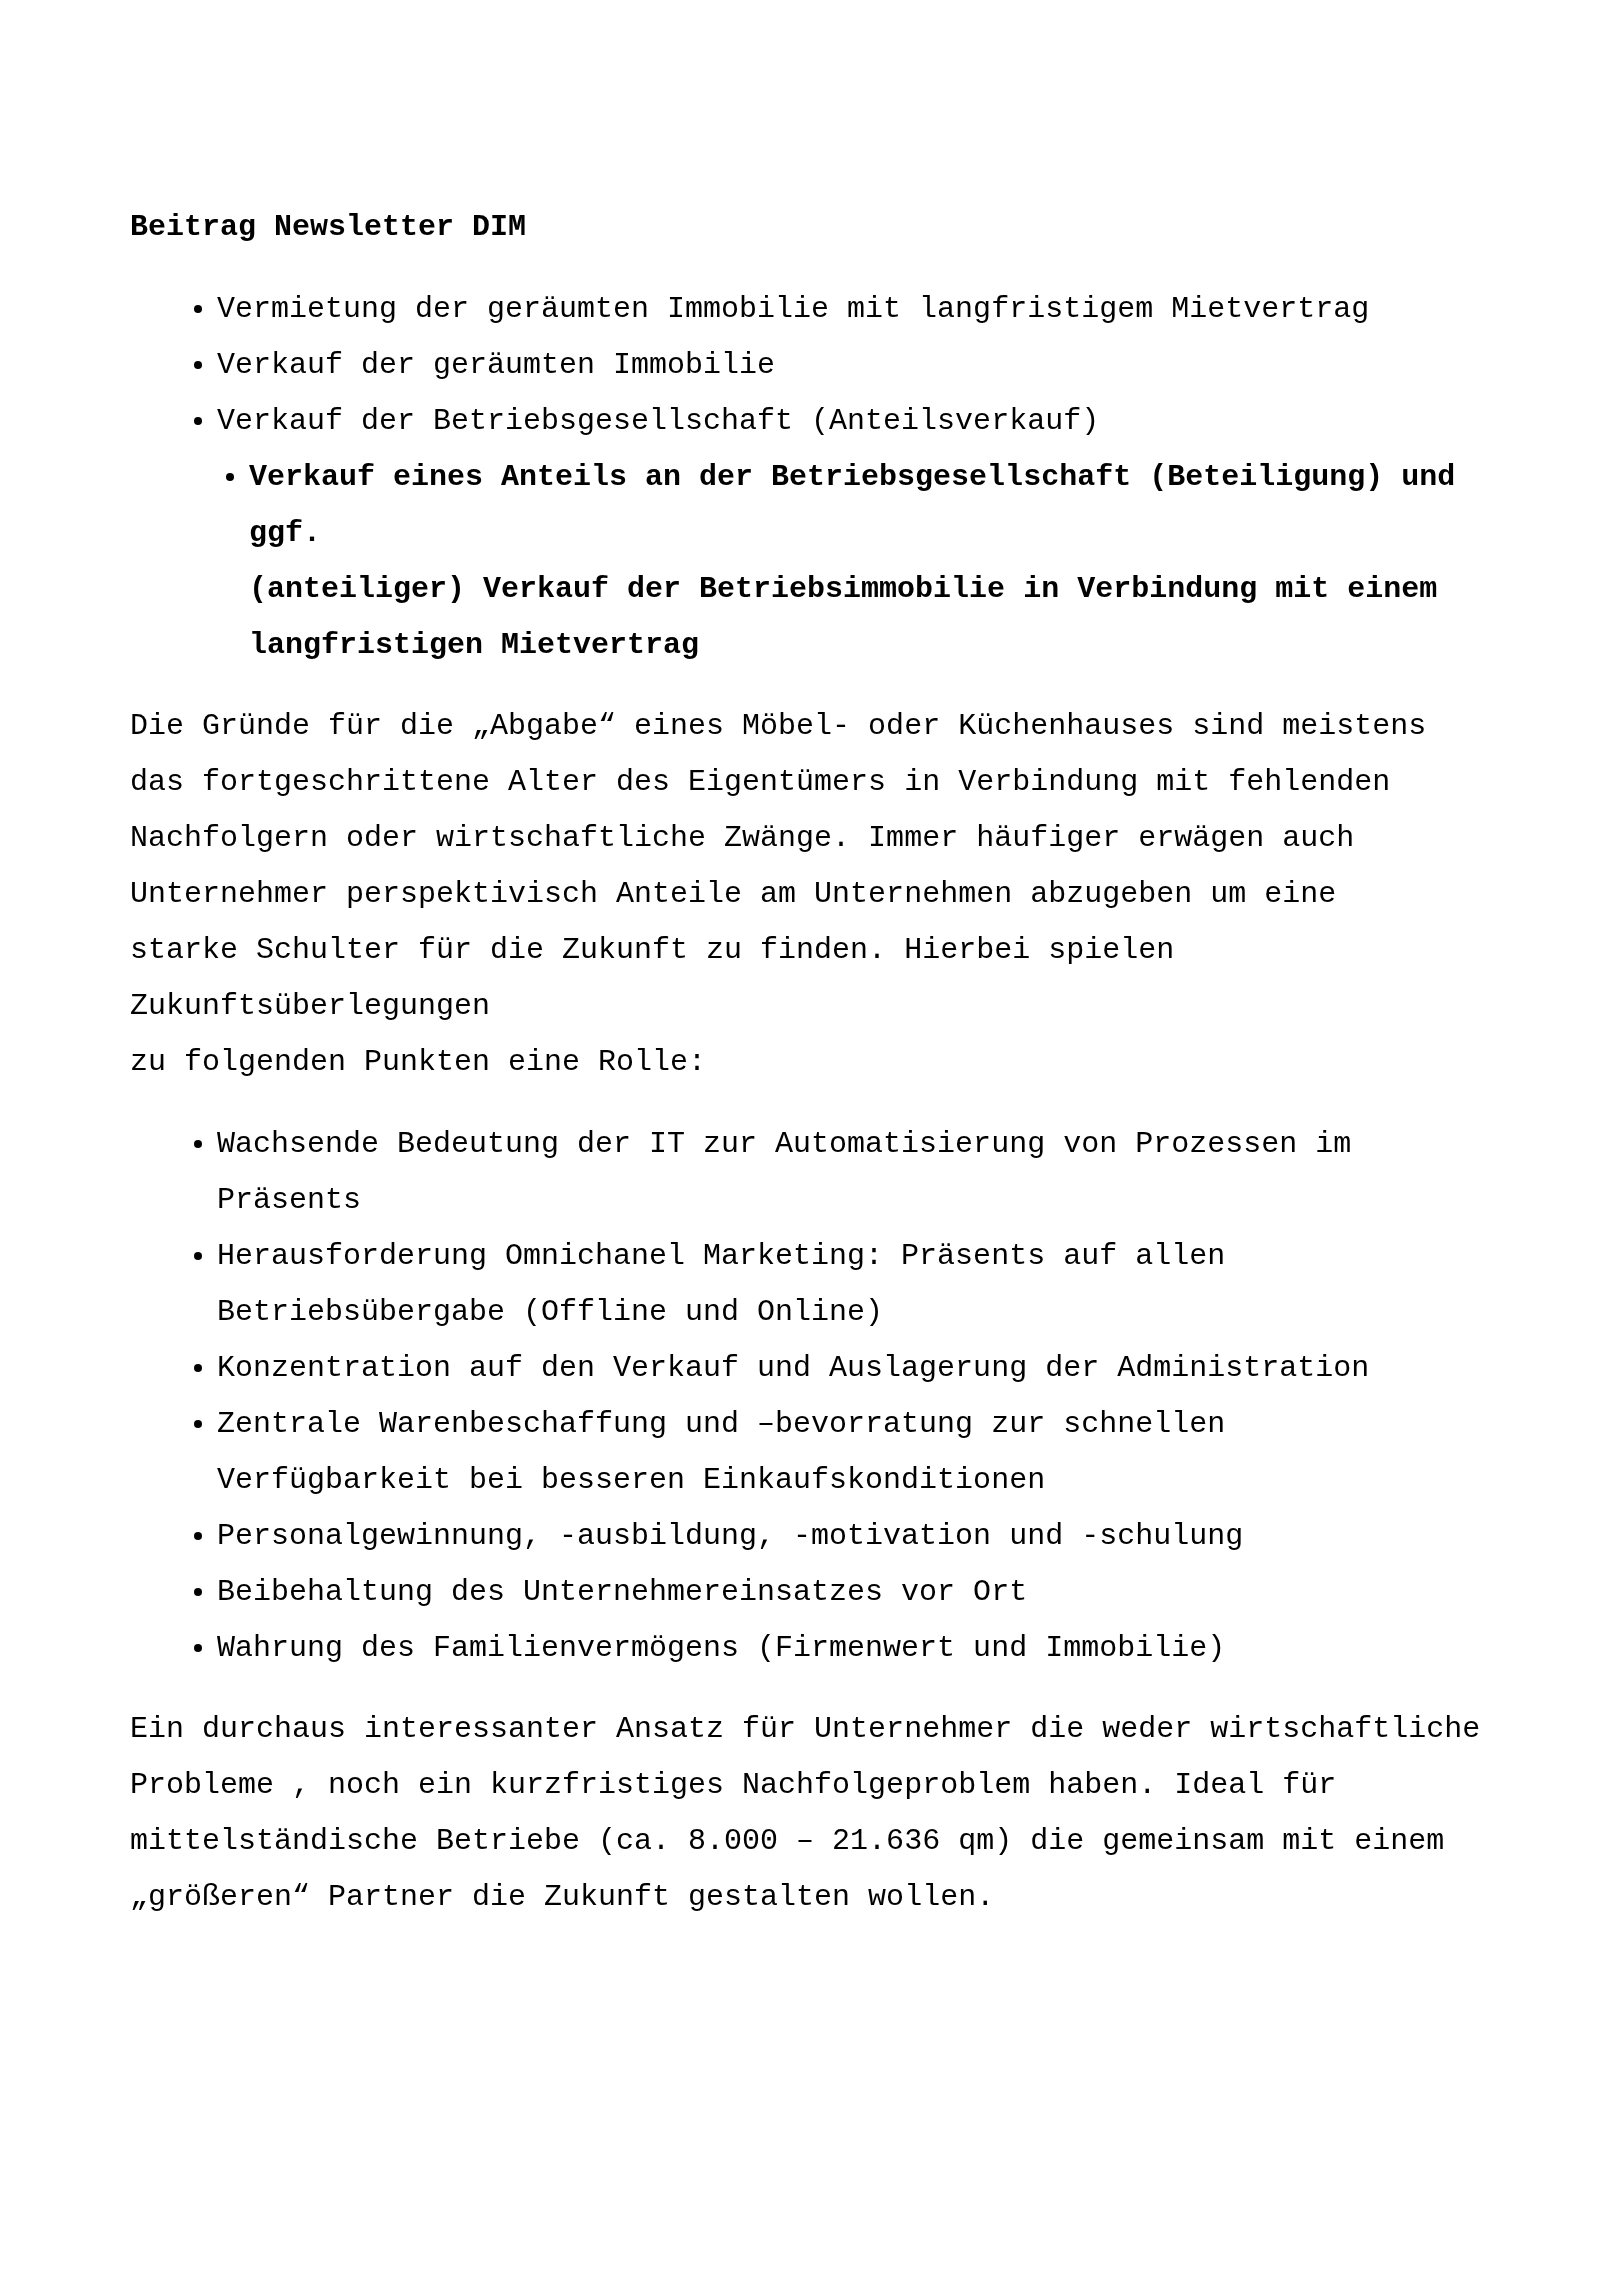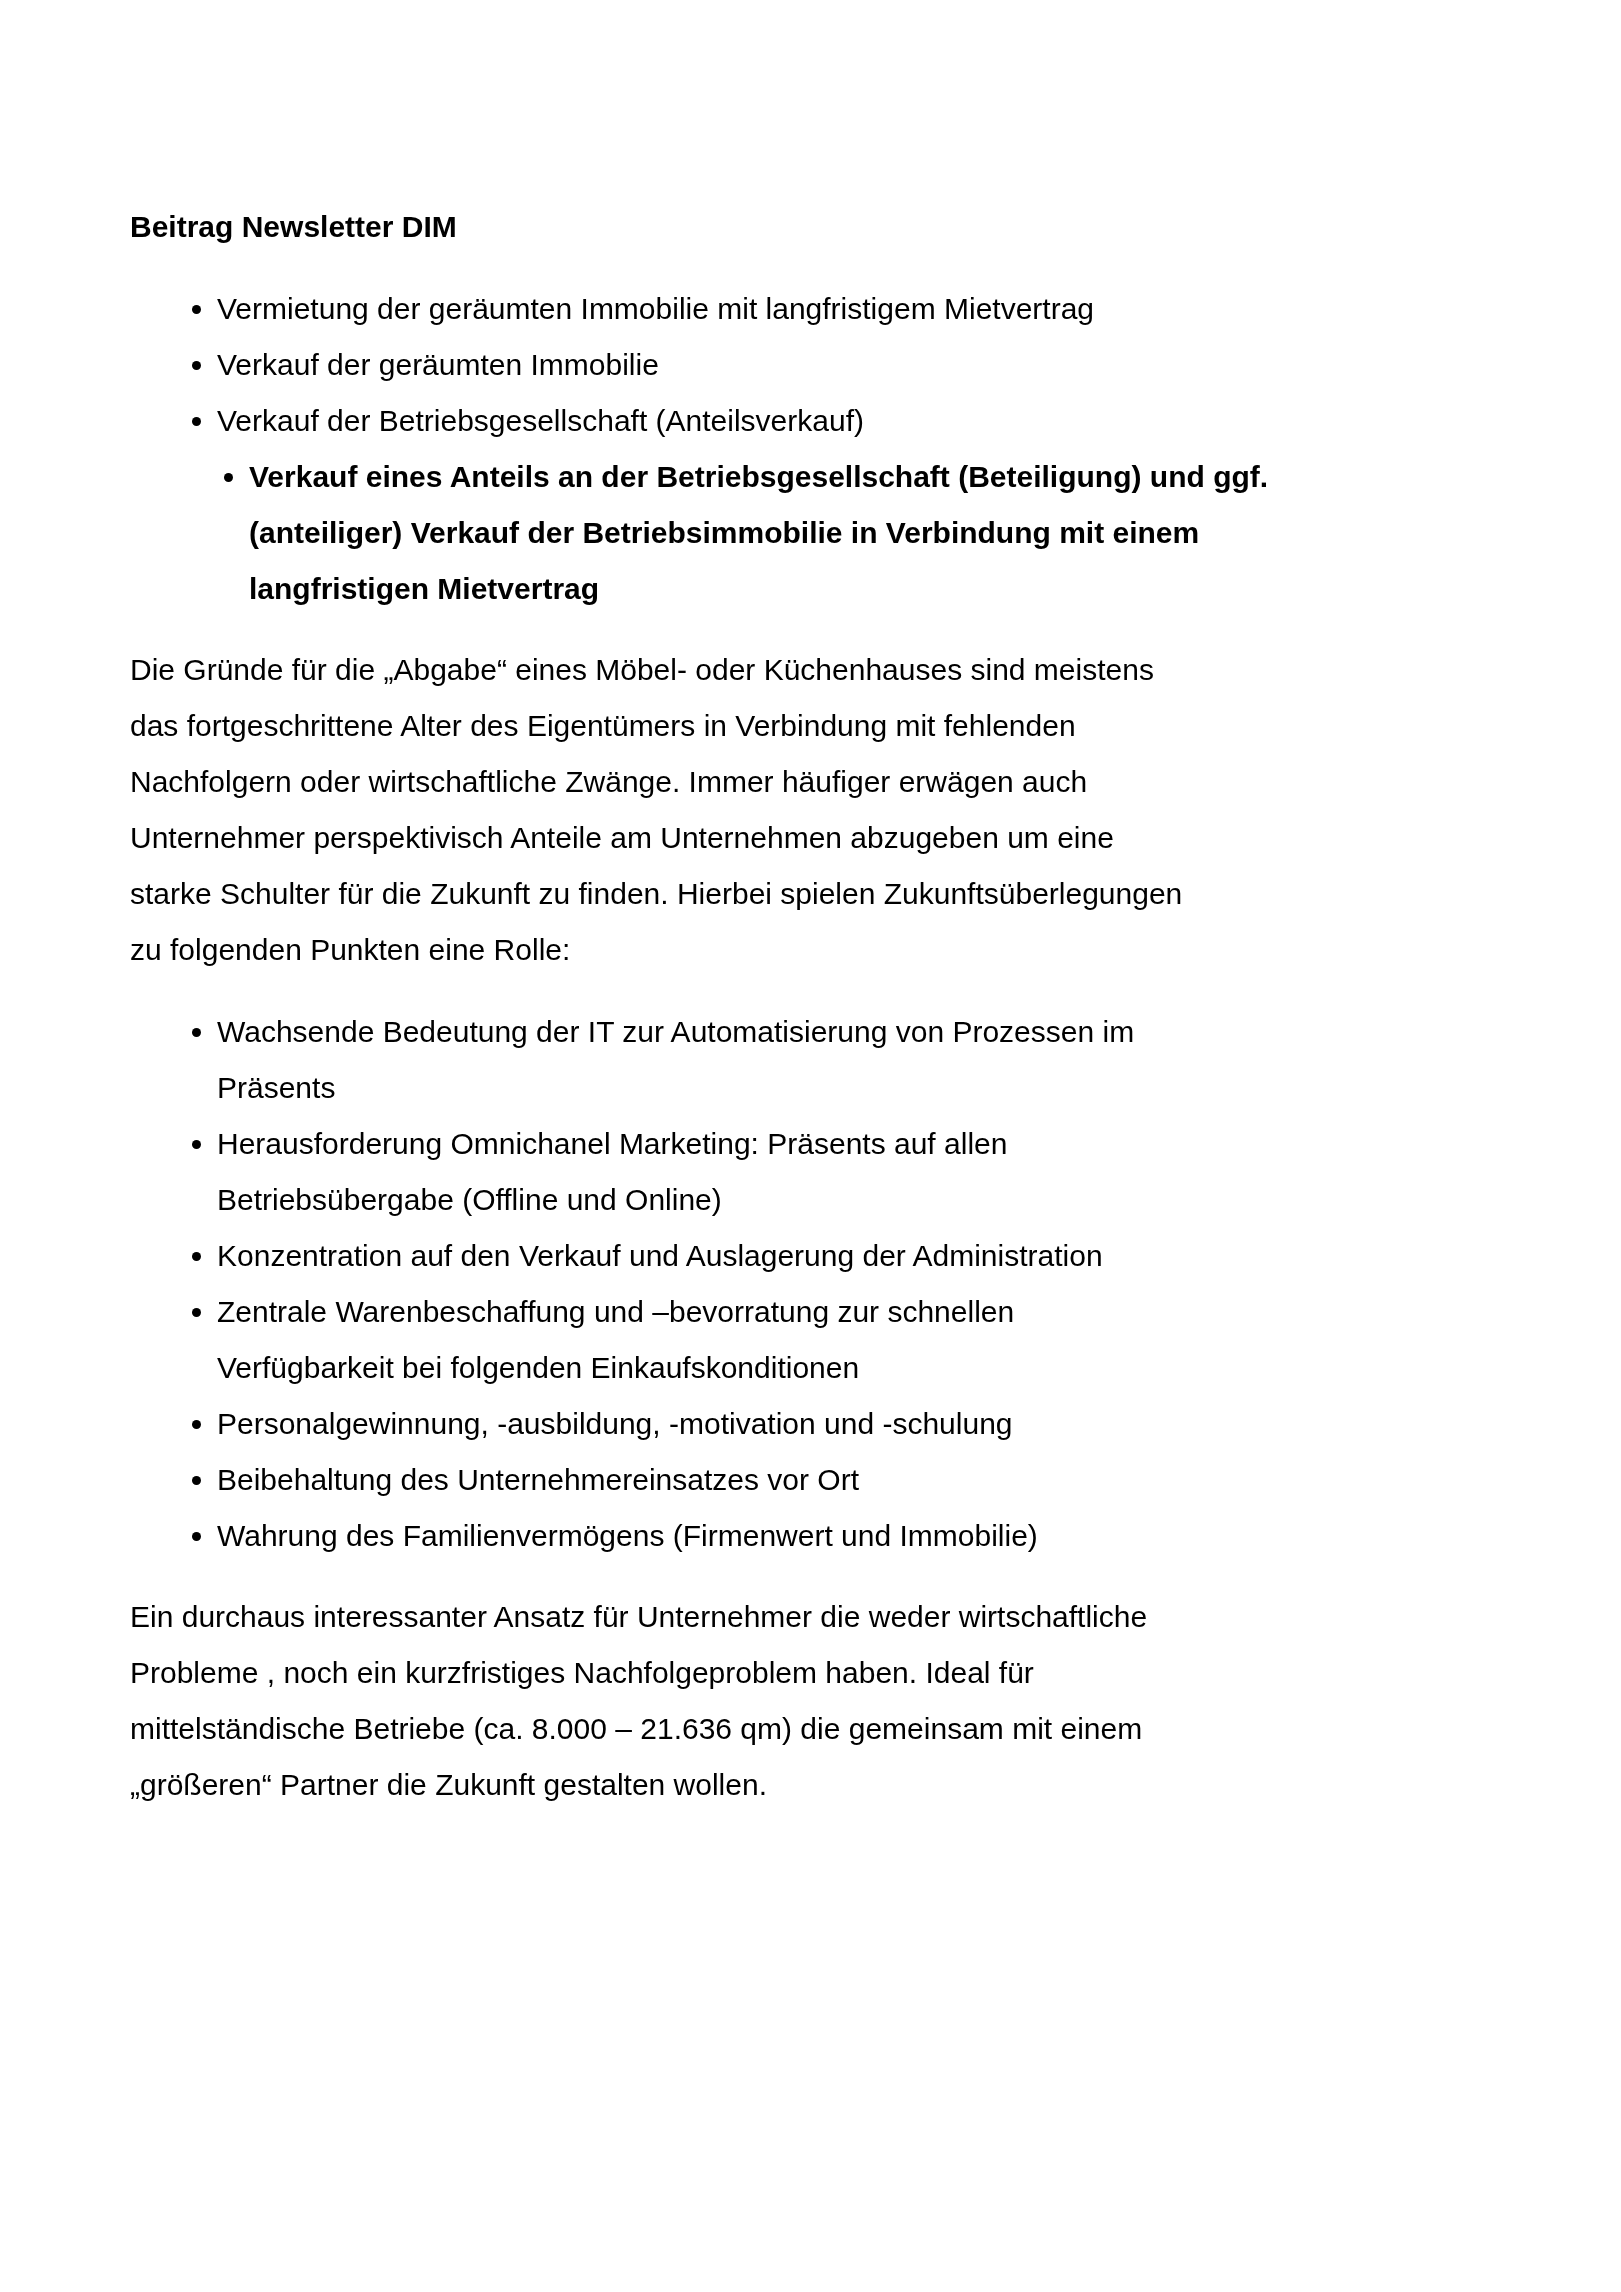--- a/index.html
+++ b/index.html
@@ -6,21 +6,21 @@
     margin: 0;
     padding: 0;
     background: #ffffff;
   }
   .page {
     position: relative;
     width: 1621px;
     height: 2293px;
     background: #ffffff;
     overflow: hidden;
-    font-family: Liberation Sans, sans-serif;
+    font-family: Liberation Mono, monospace;
     color: #000000;
   }
   .content {
     position: absolute;
     left: 130px;
     top: 199px;
     width: 1367px;
     font-size: 30px;
     line-height: 56px;
   }
@@ -71,21 +71,21 @@
 starke Schulter für die Zukunft zu finden. Hierbei spielen Zukunftsüberlegungen
 zu folgenden Punkten eine Rolle:</p>
 
     <ul class="bullets">
       <li>Wachsende Bedeutung der IT zur Automatisierung von Prozessen im
 Präsents</li>
       <li>Herausforderung Omnichanel Marketing: Präsents auf allen
 Betriebsübergabe (Offline und Online)</li>
       <li>Konzentration auf den Verkauf und Auslagerung der Administration</li>
       <li>Zentrale Warenbeschaffung und –bevorratung zur schnellen
-Verfügbarkeit bei folgenden Einkaufskonditionen</li>
+Verfügbarkeit bei besseren Einkaufskonditionen</li>
       <li>Personalgewinnung, -ausbildung, -motivation und -schulung</li>
       <li>Beibehaltung des Unternehmereinsatzes vor Ort</li>
       <li>Wahrung des Familienvermögens (Firmenwert und Immobilie)</li>
     </ul>
 
     <p>Ein durchaus interessanter Ansatz für Unternehmer die weder wirtschaftliche
 Probleme , noch ein kurzfristiges Nachfolgeproblem haben. Ideal für
 mittelständische Betriebe (ca. 8.000 – 21.636 qm) die gemeinsam mit einem
 „größeren“ Partner die Zukunft gestalten wollen.</p>
 

